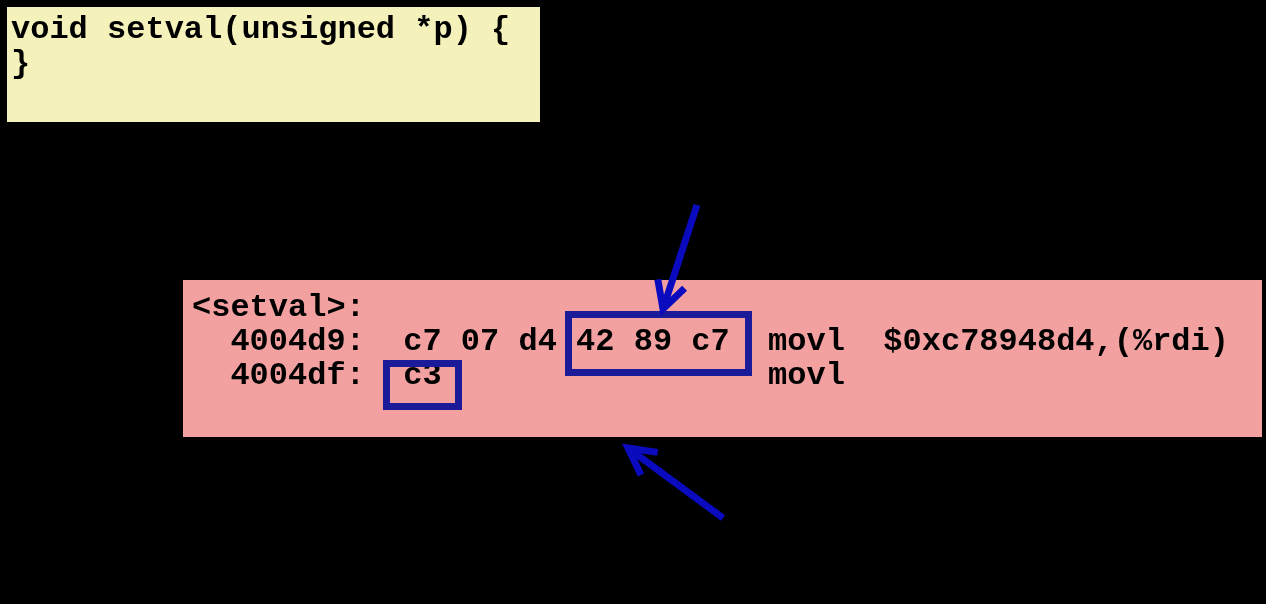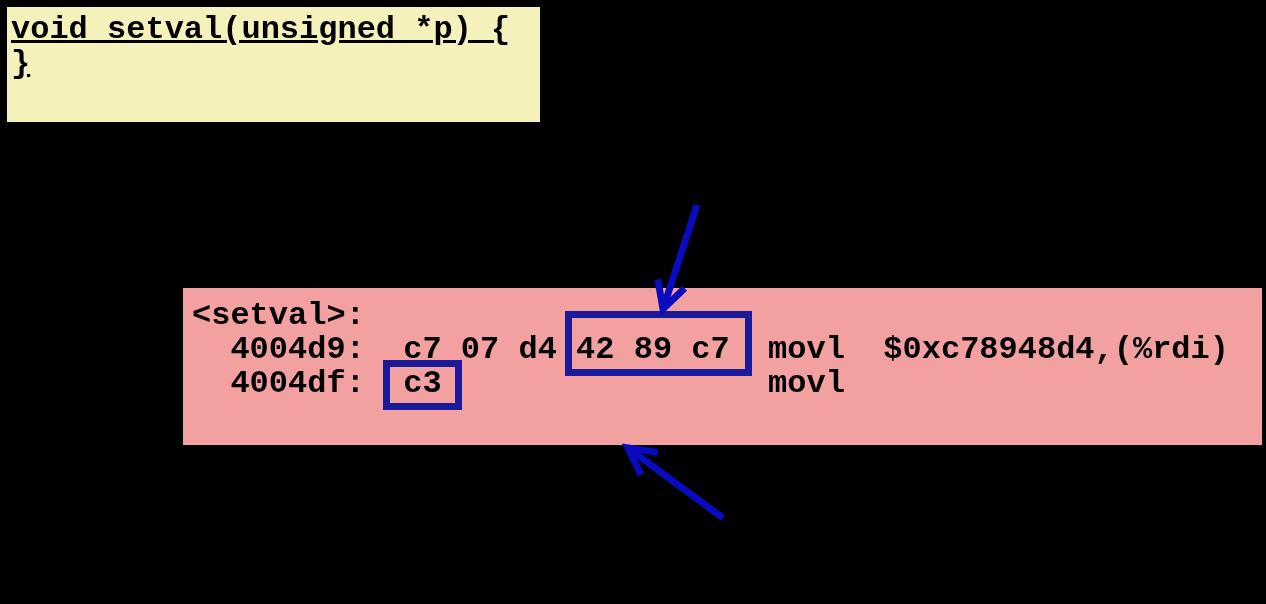--- a/index.html
+++ b/index.html
@@ -28,26 +28,25 @@
   .code-box {
     position: absolute;
     left: 4px;
     top: 4px;
     width: 539px;
     height: 121px;
     box-sizing: border-box;
     background: var(--code-bg, #F4F1BB);
     border: 3px solid var(--code-border, #000000);
     padding: 6px 0 0 4px;
-    text-decoration: underline;
   }
   .disasm-box {
     position: absolute;
     left: 183px;
-    top: 288px;
+    top: 280px;
     width: 1079px;
     height: 157px;
     box-sizing: border-box;
     background: var(--disasm-bg, #F2A0A0);
     padding: 11px 0 0 9px;
   }
   .hl {
     position: absolute;
     box-sizing: border-box;
     border: 7px solid var(--highlight-blue, #1B1B99);

